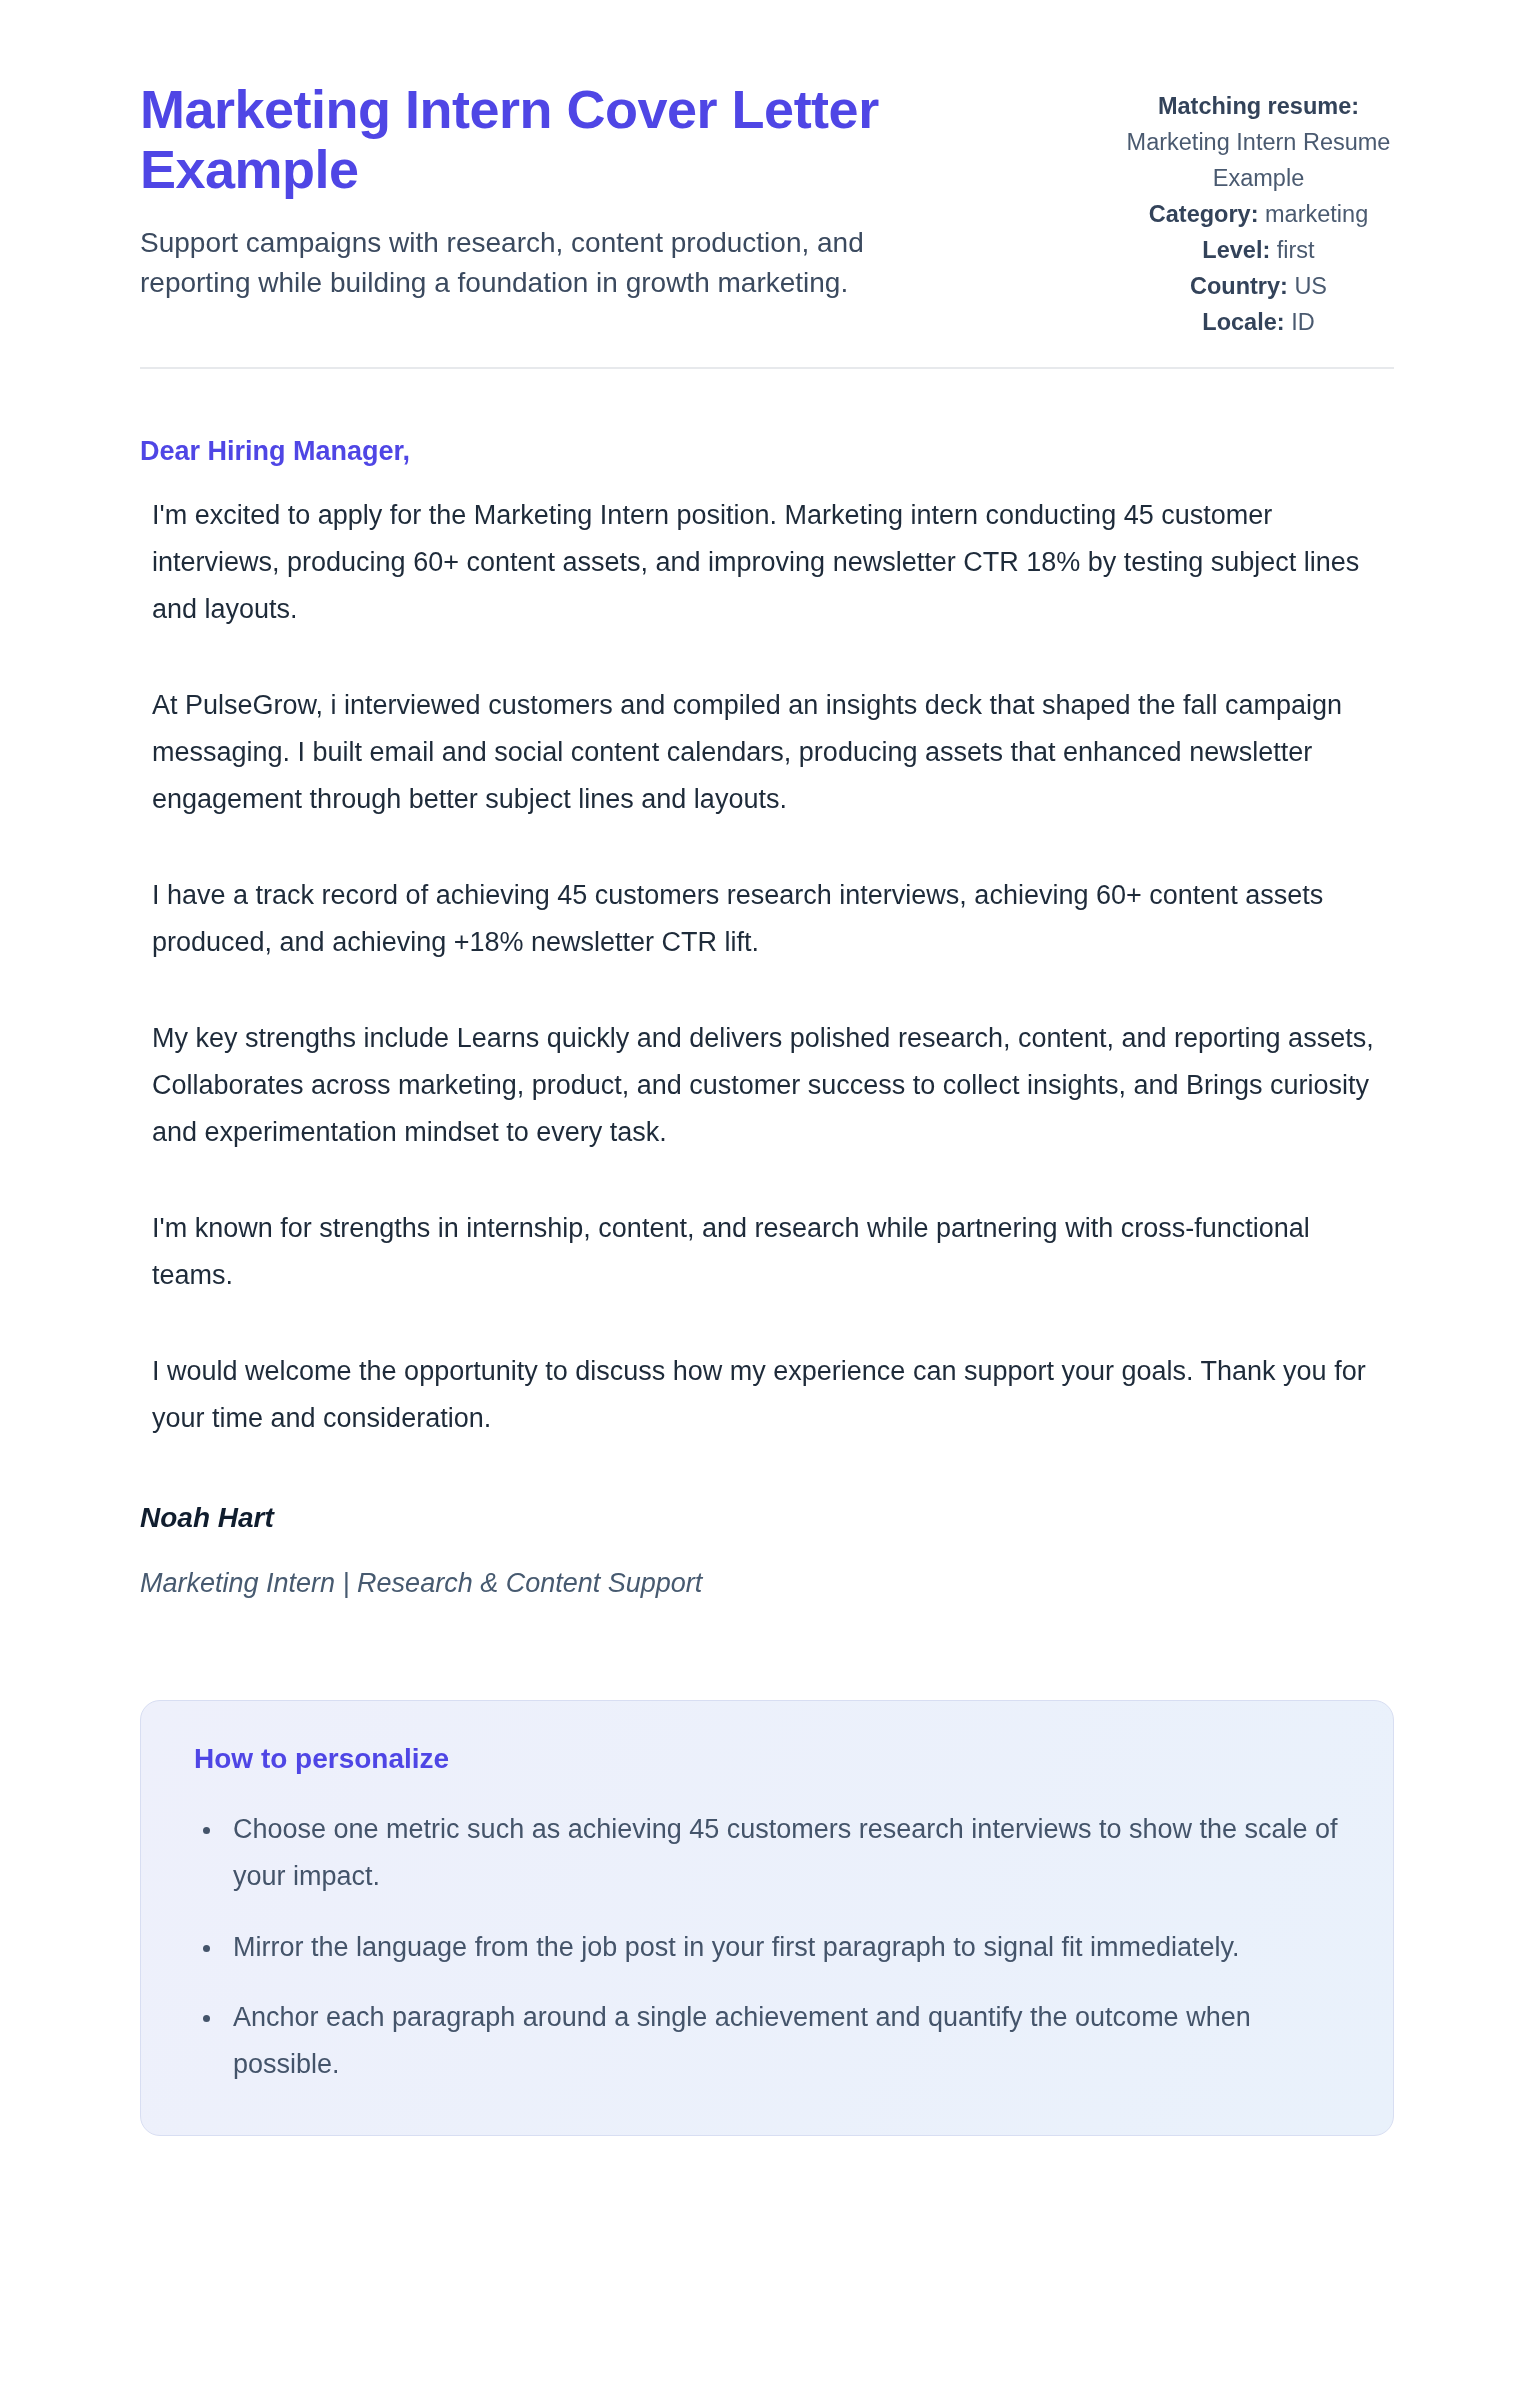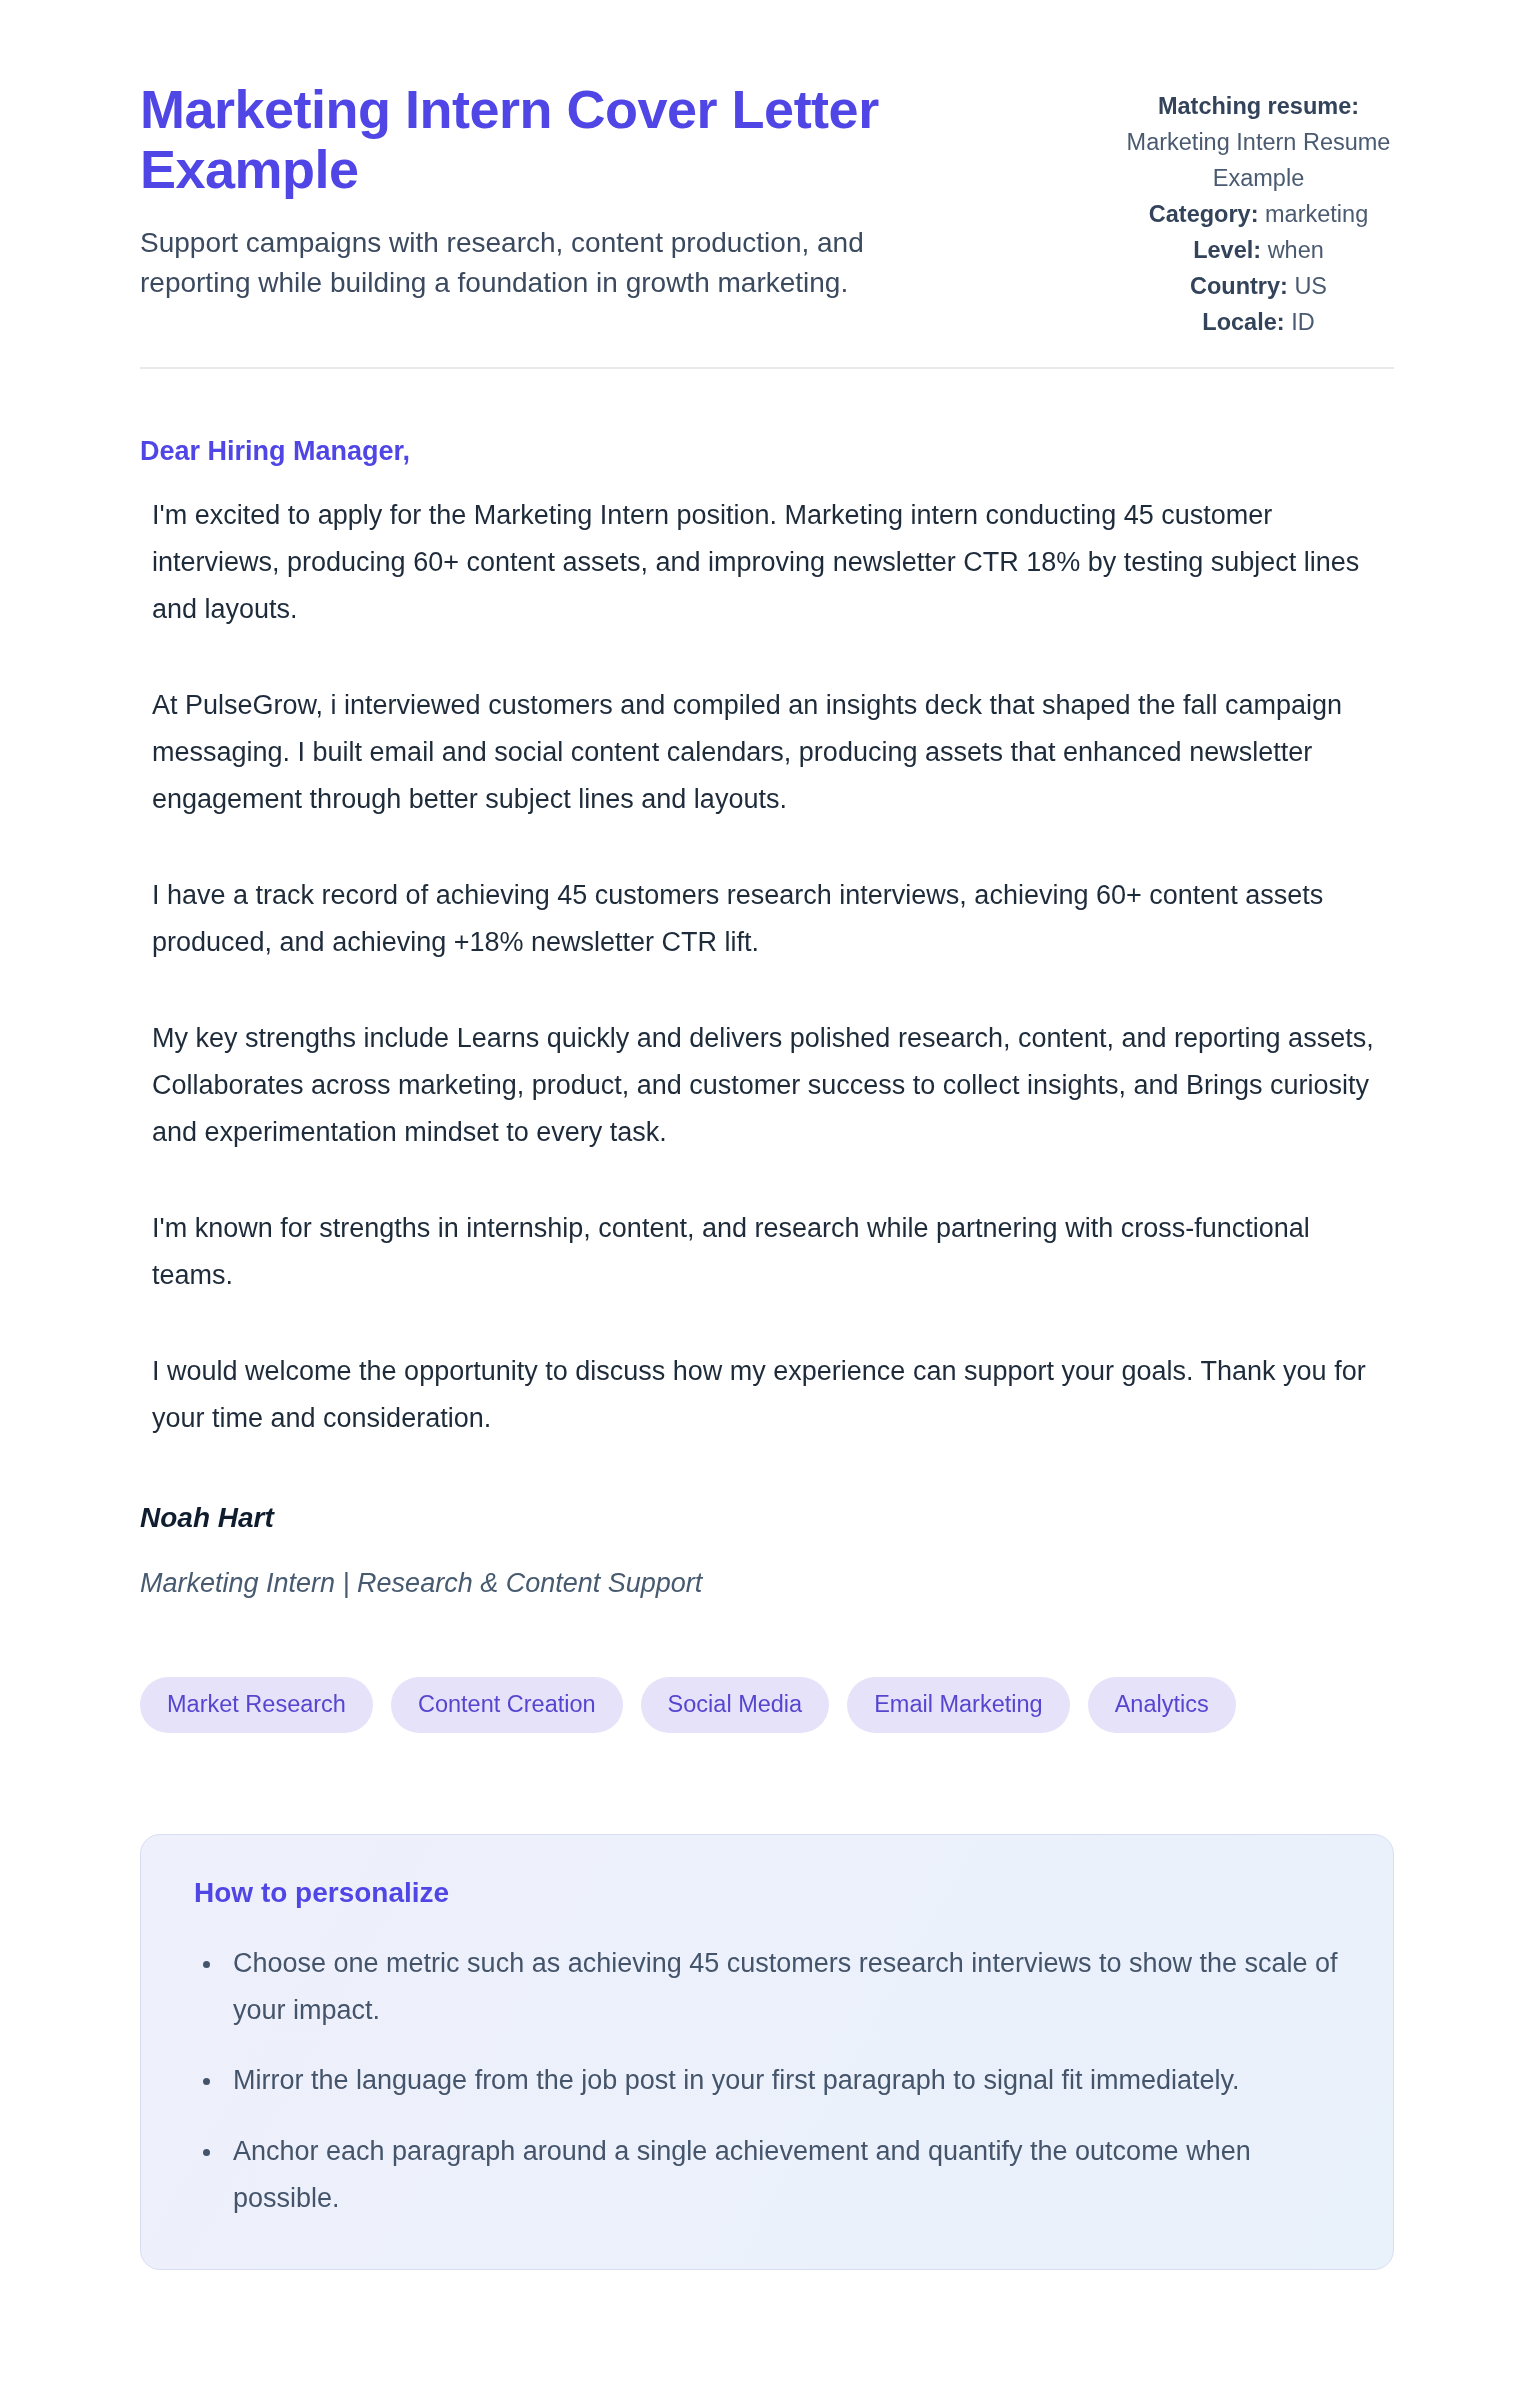--- a/index.html
+++ b/index.html
@@ -150,21 +150,21 @@
       <div class="meta-item">
         <strong>Matching resume:</strong>
         <span>Marketing Intern Resume Example</span>
       </div>
       <div class="meta-item">
         <strong>Category:</strong>
         <span>marketing</span>
       </div>
       <div class="meta-item">
         <strong>Level:</strong>
-        <span>when</span>
+        <span>first</span>
       </div>
       <div class="meta-item">
         <strong>Country:</strong>
         <span>US</span>
       </div>
       <div class="meta-item">
         <strong>Locale:</strong>
         <span>ID</span>
       </div>
     </div>
@@ -180,27 +180,20 @@
     <p>My key strengths include Learns quickly and delivers polished research, content, and reporting assets, Collaborates across marketing, product, and customer success to collect insights, and Brings curiosity and experimentation mindset to every task.</p>
     <p>I'm known for strengths in internship, content, and research while partnering with cross-functional teams.</p>
     <p>I would welcome the opportunity to discuss how my experience can support your goals. Thank you for your time and consideration.</p>
 
     <div class="signature">
       <div class="sig-name">Noah Hart</div>
       <div class="sig-role">Marketing Intern | Research &amp; Content Support</div>
     </div>
   </div>
 
-  <div class="tags">
-    <span class="tag-pill">Market Research</span>
-    <span class="tag-pill">Content Creation</span>
-    <span class="tag-pill">Social Media</span>
-    <span class="tag-pill">Email Marketing</span>
-    <span class="tag-pill">Analytics</span>
-  </div>
 
   <div class="personalize-card">
     <h2 class="personalize-heading">How to personalize</h2>
     <ul class="personalize-list">
       <li>Choose one metric such as achieving 45 customers research interviews to show the scale of your impact.</li>
       <li>Mirror the language from the job post in your first paragraph to signal fit immediately.</li>
       <li>Anchor each paragraph around a single achievement and quantify the outcome when possible.</li>
     </ul>
   </div>
 

